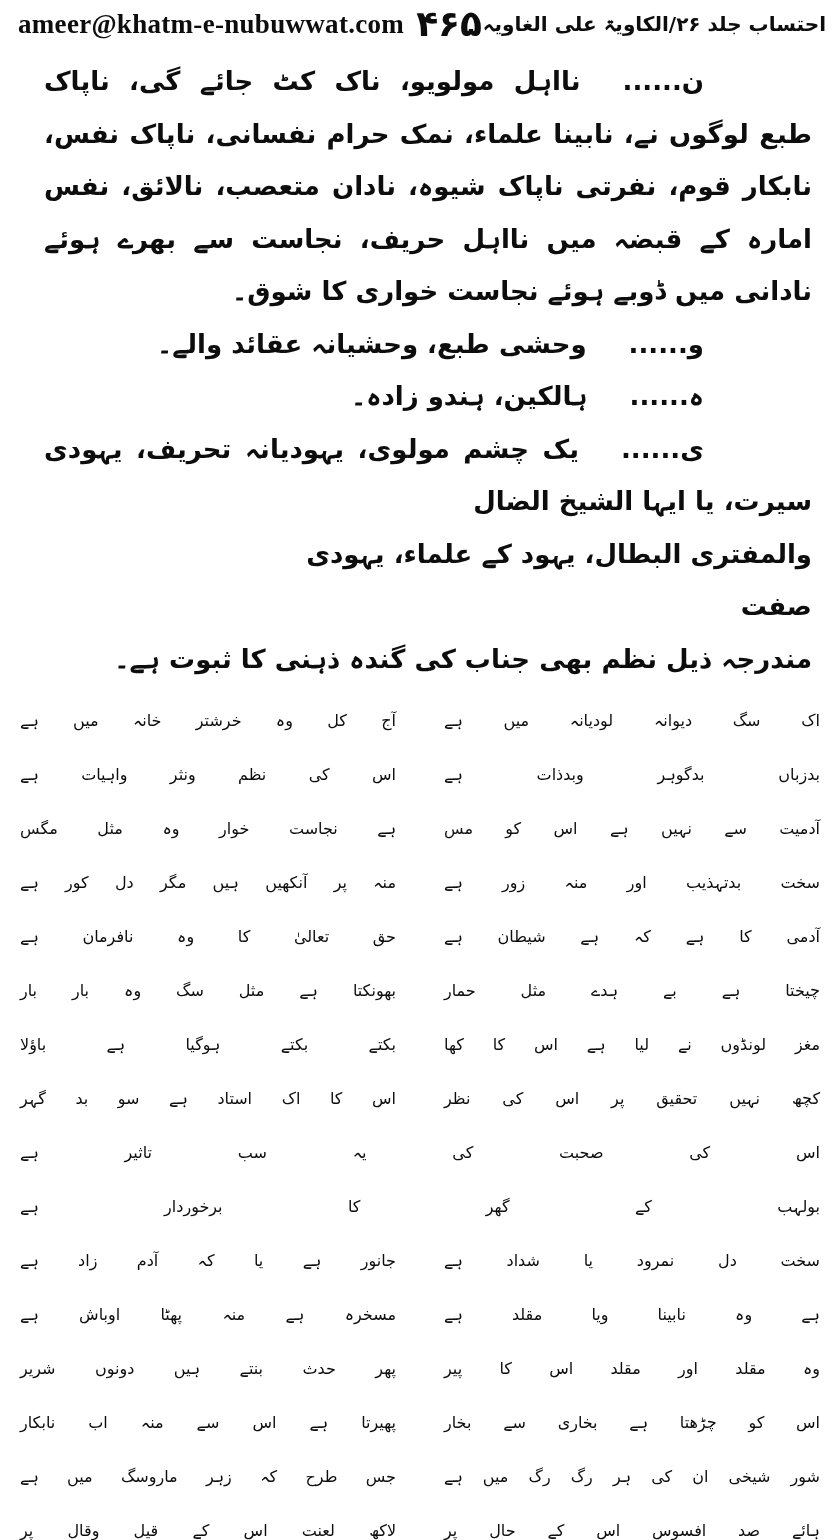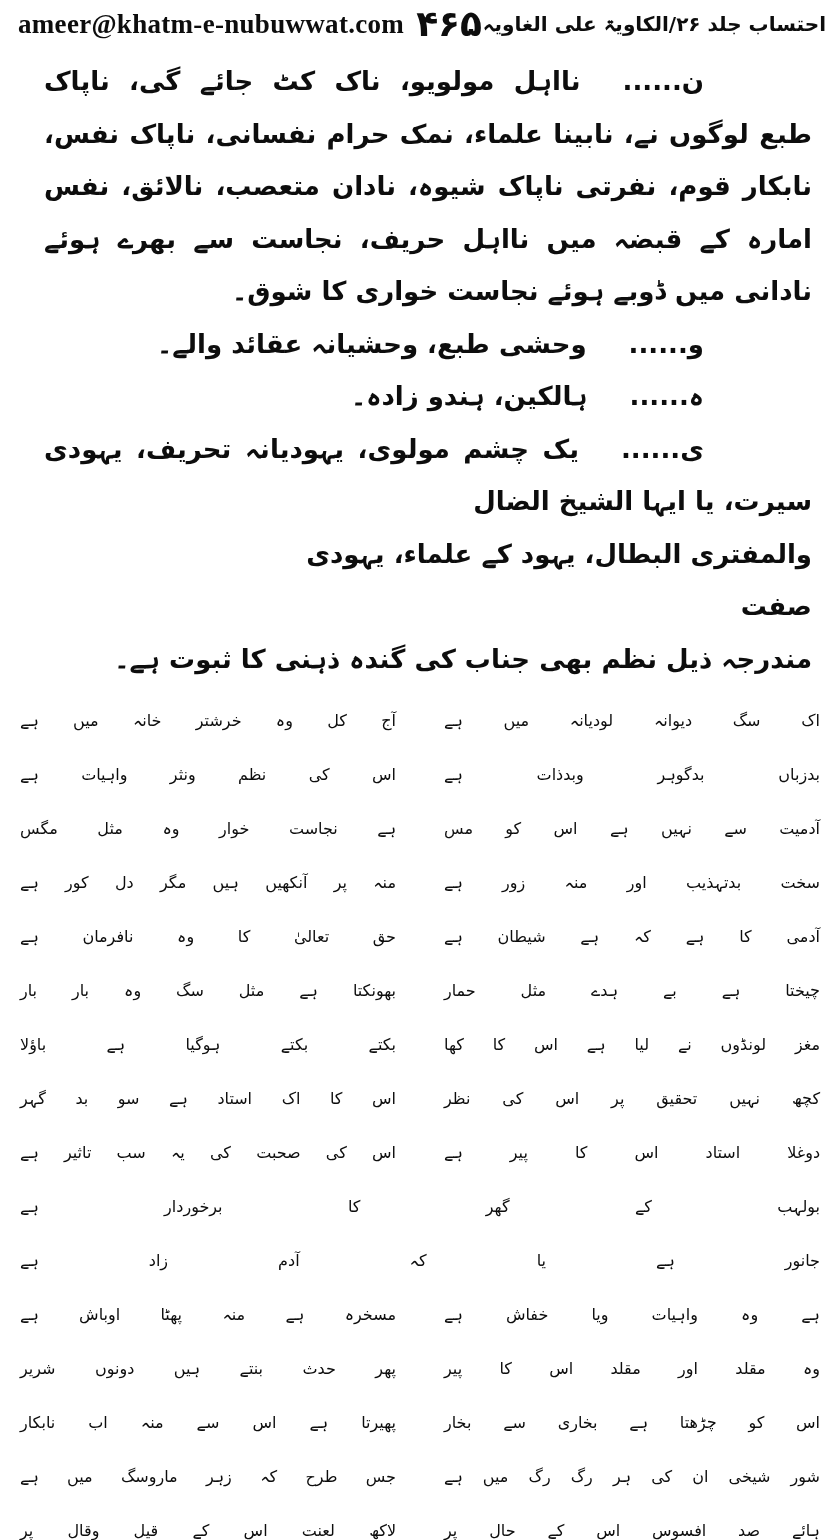--- a/index.html
+++ b/index.html
@@ -103,31 +103,31 @@
       </div>
     <div class="couplet">
         <span class="hemi">مغز لونڈوں نے لیا ہے اس کا کھا</span>
         <span class="hemi">بکتے بکتے ہوگیا ہے باؤلا</span>
       </div>
     <div class="couplet">
         <span class="hemi">کچھ نہیں تحقیق پر اس کی نظر</span>
         <span class="hemi">اس کا اک استاد ہے سو بد گہر</span>
       </div>
     <div class="couplet">
-        <span class="hemi">دوغلا استاد اس کا پیر ہے</span>
         <span class="hemi">اس کی صحبت کی یہ سب تاثیر ہے</span>
       </div>
     <div class="couplet">
         <span class="hemi">بولہب کے گھر کا برخوردار ہے</span>
       </div>
     <div class="couplet">
+        <span class="hemi">سخت دل نمرود یا شداد ہے</span>
         <span class="hemi">جانور ہے یا کہ آدم زاد ہے</span>
       </div>
     <div class="couplet">
-        <span class="hemi">ہے وہ واہیات ویا خفاش ہے</span>
+        <span class="hemi">ہے وہ نابینا ویا مقلد ہے</span>
         <span class="hemi">مسخرہ ہے منہ پھٹا اوباش ہے</span>
       </div>
     <div class="couplet">
         <span class="hemi">وہ مقلد اور مقلد اس کا پیر</span>
         <span class="hemi">پھر حدث بنتے ہیں دونوں شریر</span>
       </div>
     <div class="couplet">
         <span class="hemi">اس کو چڑھتا ہے بخاری سے بخار</span>
         <span class="hemi">پھیرتا ہے اس سے منہ اب نابکار</span>
       </div>

